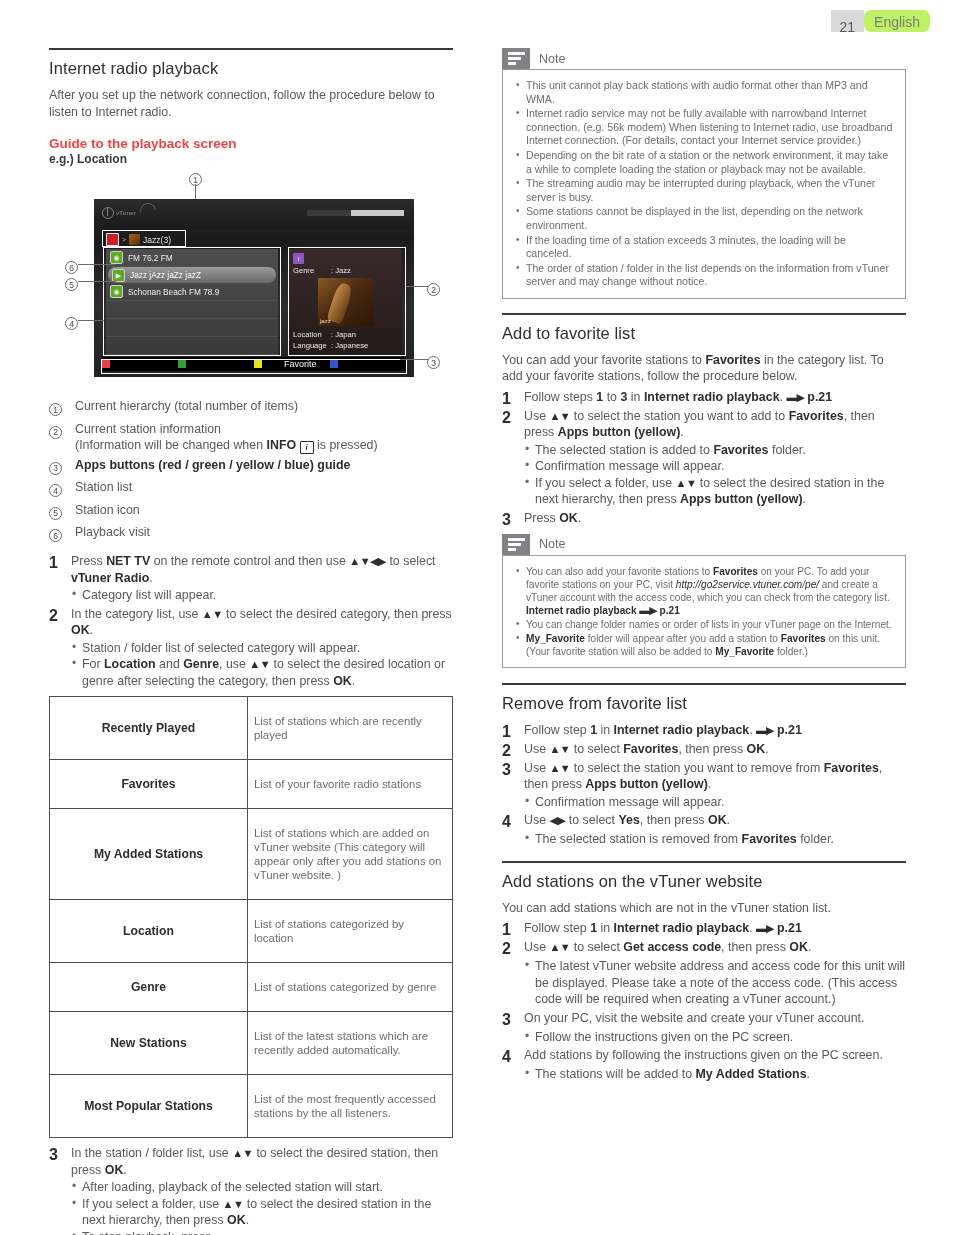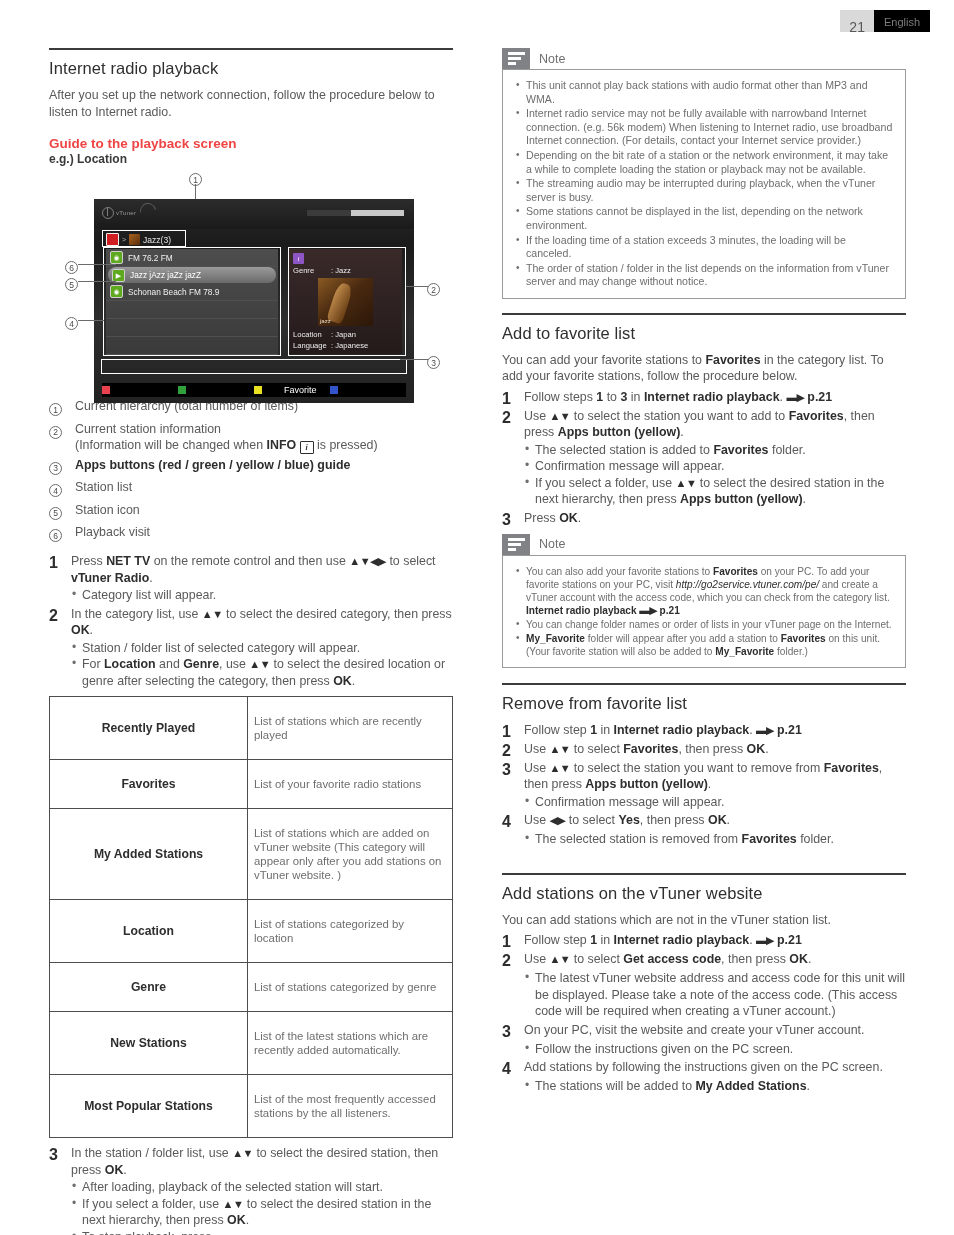--- a/index.html
+++ b/index.html
@@ -21,23 +21,23 @@
     display: flex; align-items: stretch;
     height: 22px;
   }
   .pagehdr .pgnum {
     background: #d9d9d9; color: #58585a;
     font-size: 14px; padding: 11px 9px 0 9px;
     display:flex; align-items:center; justify-content:center;
     font-family: "Liberation Sans", sans-serif;
   }
   .pagehdr .lang {
-    background: #000000; color: #7c7c7e;
-    font-size: 11px; padding: 2px 10px 0 10px;
-    display:flex; align-items:center; justify-content:center;
+    background: #bef264; color: #7c7c7e;
+    font-size: 14px; padding: 2px 10px 0 10px;
+    display:flex; align-items:center; justify-content:center;border-radius:7px;
   }
 
   
   .col { position: absolute; top: 48px; width: 404px; }
   .col-left { left: 49px; }
   .col-right { left: 502px; }
 
   
   h1.sec {
     border-top: 2px solid #3b3b3b;
@@ -97,21 +97,21 @@
     display:inline-flex;align-items:center;justify-content:center;
     width:12px;height:11px;border:1.4px solid #2d2d2d;border-radius:1px;
     font-size:8px;font-weight:bold;color:#2d2d2d;vertical-align:-1px;font-style:italic;
     font-family:"Liberation Serif", serif;
   }
 
   
   .figure { position: relative; width: 404px; height: 220px; margin-top: 4px; }
   .tv {
     position: absolute; left: 45px; top: 29px;
-    width: 320px; height: 204px;
+    width: 320px; height: 178px;
     background: linear-gradient(180deg,#2a2a2a 0%,#1b1b1b 22%,#2d2d2d 60%,#222 100%);
   }
   .tv-top {
     position:absolute; left:0; top:0; width:100%; height:30px;
     background: linear-gradient(180deg,#2c2c2c,#1a1a1a);
   }
   .vt-logo {
     position:absolute;left:8px;top:8px;display:flex;align-items:center;gap:2px;
   }
   .vt-logo .globe {
@@ -561,21 +561,21 @@
       </ul>
       <div class="step">
         <div class="n">4</div>
         <div class="txt">Use <span class="ar">◀▶</span> to select <b>Yes</b>, then press <b>OK</b>.</div>
       </div>
       <ul class="bul">
         <li>The selected station is removed from <b>Favorites</b> folder.</li>
       </ul>
     </div>
 
-    <h1 class="sec" style="margin-top:25px">Add stations on the vTuner website</h1>
+    <h1 class="sec" style="margin-top:13px">Add stations on the vTuner website</h1>
     <p class="body">You can add stations which are not in the vTuner station list.</p>
     <div class="steps">
       <div class="step">
         <div class="n">1</div>
         <div class="txt">Follow step <b>1</b> in <b>Internet radio playback</b>. <span class="gotoarrow">▬▶</span> <b>p.21</b></div>
       </div>
       <div class="step">
         <div class="n">2</div>
         <div class="txt">Use <span class="ar">▲▼</span> to select <b>Get access code</b>, then press <b>OK</b>.</div>
       </div>

